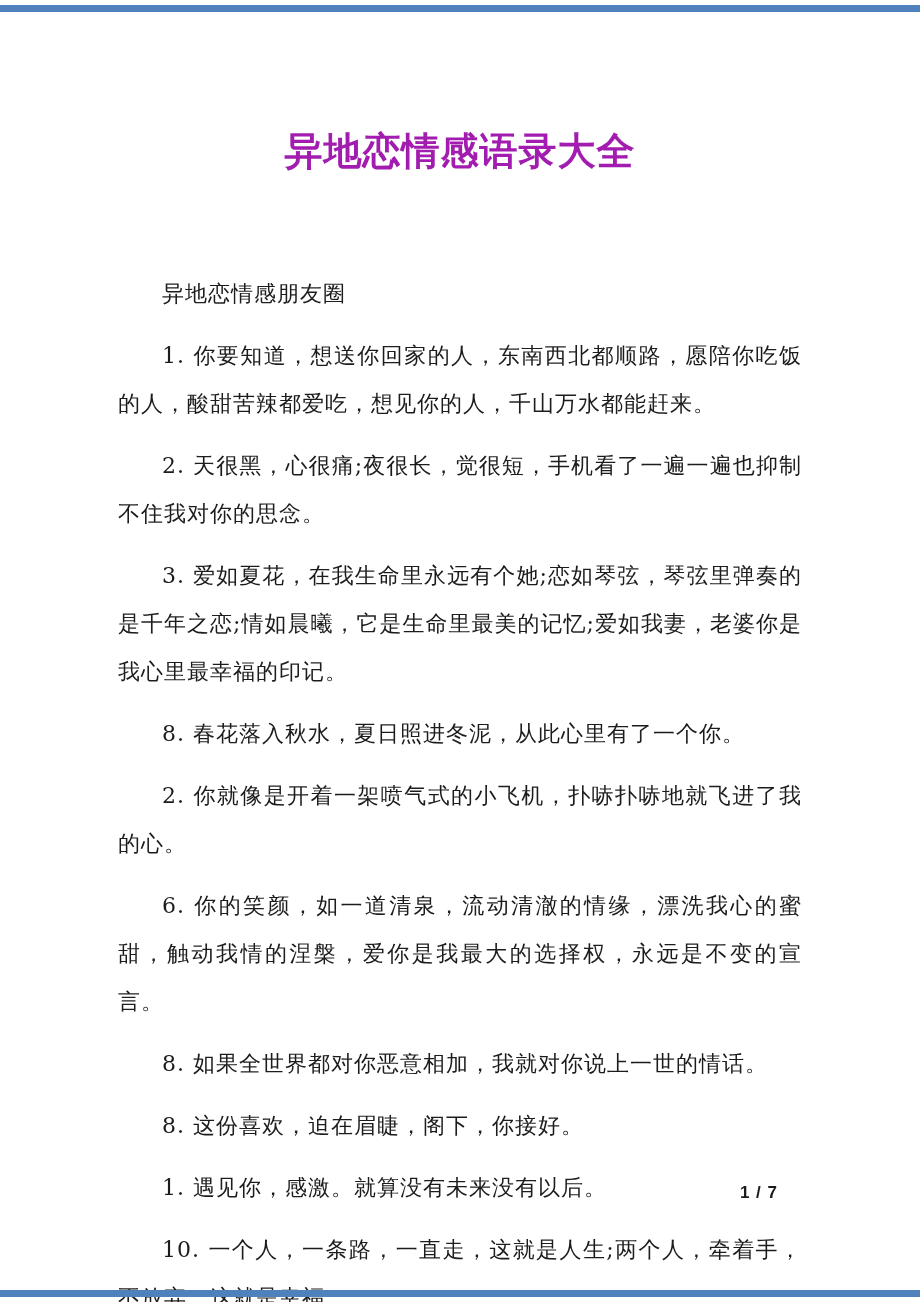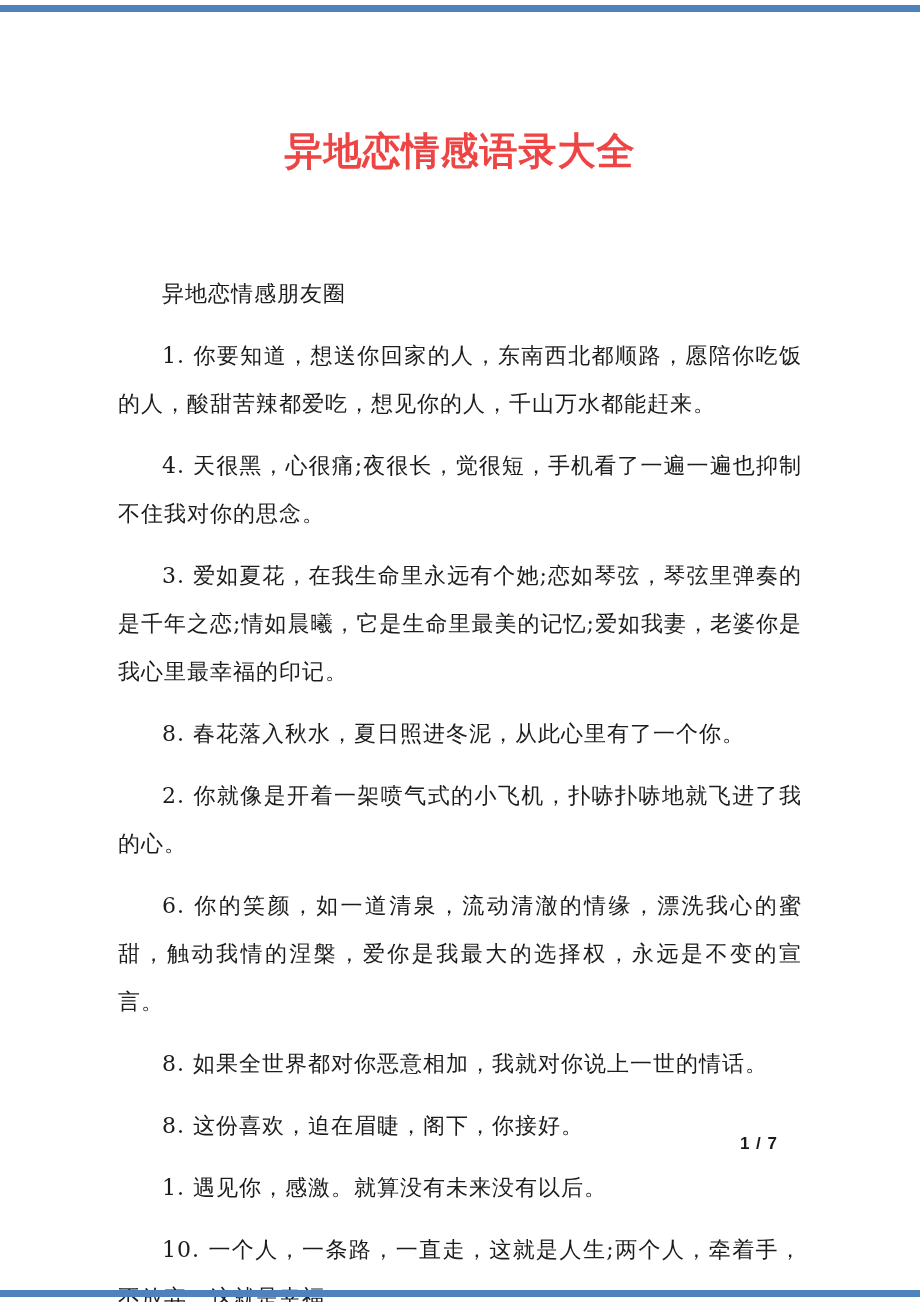--- a/index.html
+++ b/index.html
@@ -44,43 +44,43 @@
     text-align: justify;
   }
   .content p {
     margin: 14px;
     padding: 0;
     text-indent: 2em;
   }
 
   .page-number {
     position: absolute;
-    top: 1134px;
+    top: 1183px;
     right: 142px;
     font-family: "Liberation Sans", "DejaVu Sans", sans-serif;
     font-size: 17px;
     font-weight: bold;
     color: #1c1c1c;
     letter-spacing: 1px;
   }
 </style>
 </head>
 <body>
 
 <div class="page">
 
   <div class="border-bar top" style="background: rgb(79, 129, 189);"></div>
 
-  <h1 class="doc-title" style="color: #ef4444;">异地恋情感语录大全</h1>
+  <h1 class="doc-title" style="color: #a21caf;">异地恋情感语录大全</h1>
 
   <div class="content">
     <p>异地恋情感朋友圈</p>
     <div>
         <p>1. 你要知道，想送你回家的人，东南西北都顺路，愿陪你吃饭的人，酸甜苦辣都爱吃，想见你的人，千山万水都能赶来。</p>
-        <p>4. 天很黑，心很痛;夜很长，觉很短，手机看了一遍一遍也抑制不住我对你的思念。</p>
+        <p>2. 天很黑，心很痛;夜很长，觉很短，手机看了一遍一遍也抑制不住我对你的思念。</p>
         <p>3. 爱如夏花，在我生命里永远有个她;恋如琴弦，琴弦里弹奏的是千年之恋;情如晨曦，它是生命里最美的记忆;爱如我妻，老婆你是我心里最幸福的印记。</p>
         <p>8. 春花落入秋水，夏日照进冬泥，从此心里有了一个你。</p>
         <p>2. 你就像是开着一架喷气式的小飞机，扑哧扑哧地就飞进了我的心。</p>
         <p>6. 你的笑颜，如一道清泉，流动清澈的情缘，漂洗我心的蜜甜，触动我情的涅槃，爱你是我最大的选择权，永远是不变的宣言。</p>
         <p>8. 如果全世界都对你恶意相加，我就对你说上一世的情话。</p>
         <p>8. 这份喜欢，迫在眉睫，阁下，你接好。</p>
         <p>1. 遇见你，感激。就算没有未来没有以后。</p>
         <p>10. 一个人，一条路，一直走，这就是人生;两个人，牵着手，不放弃，这就是幸福。</p>
       </div>
   </div>

